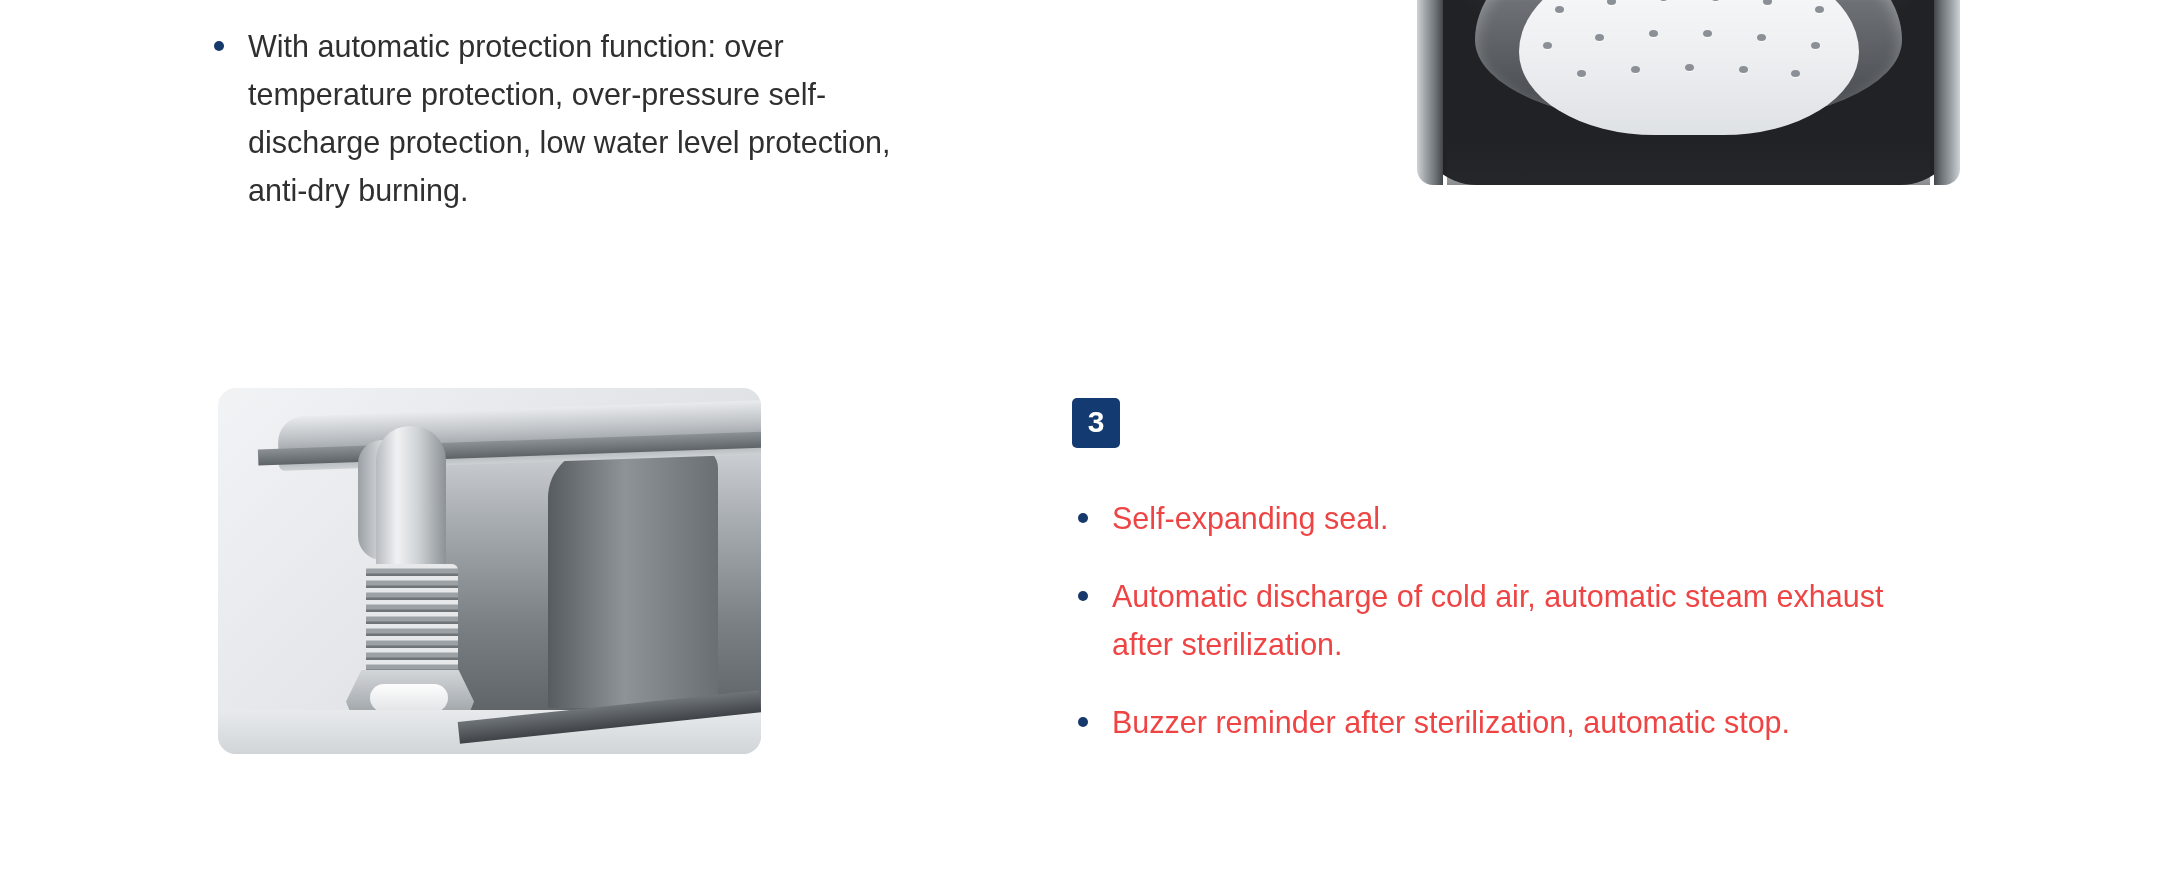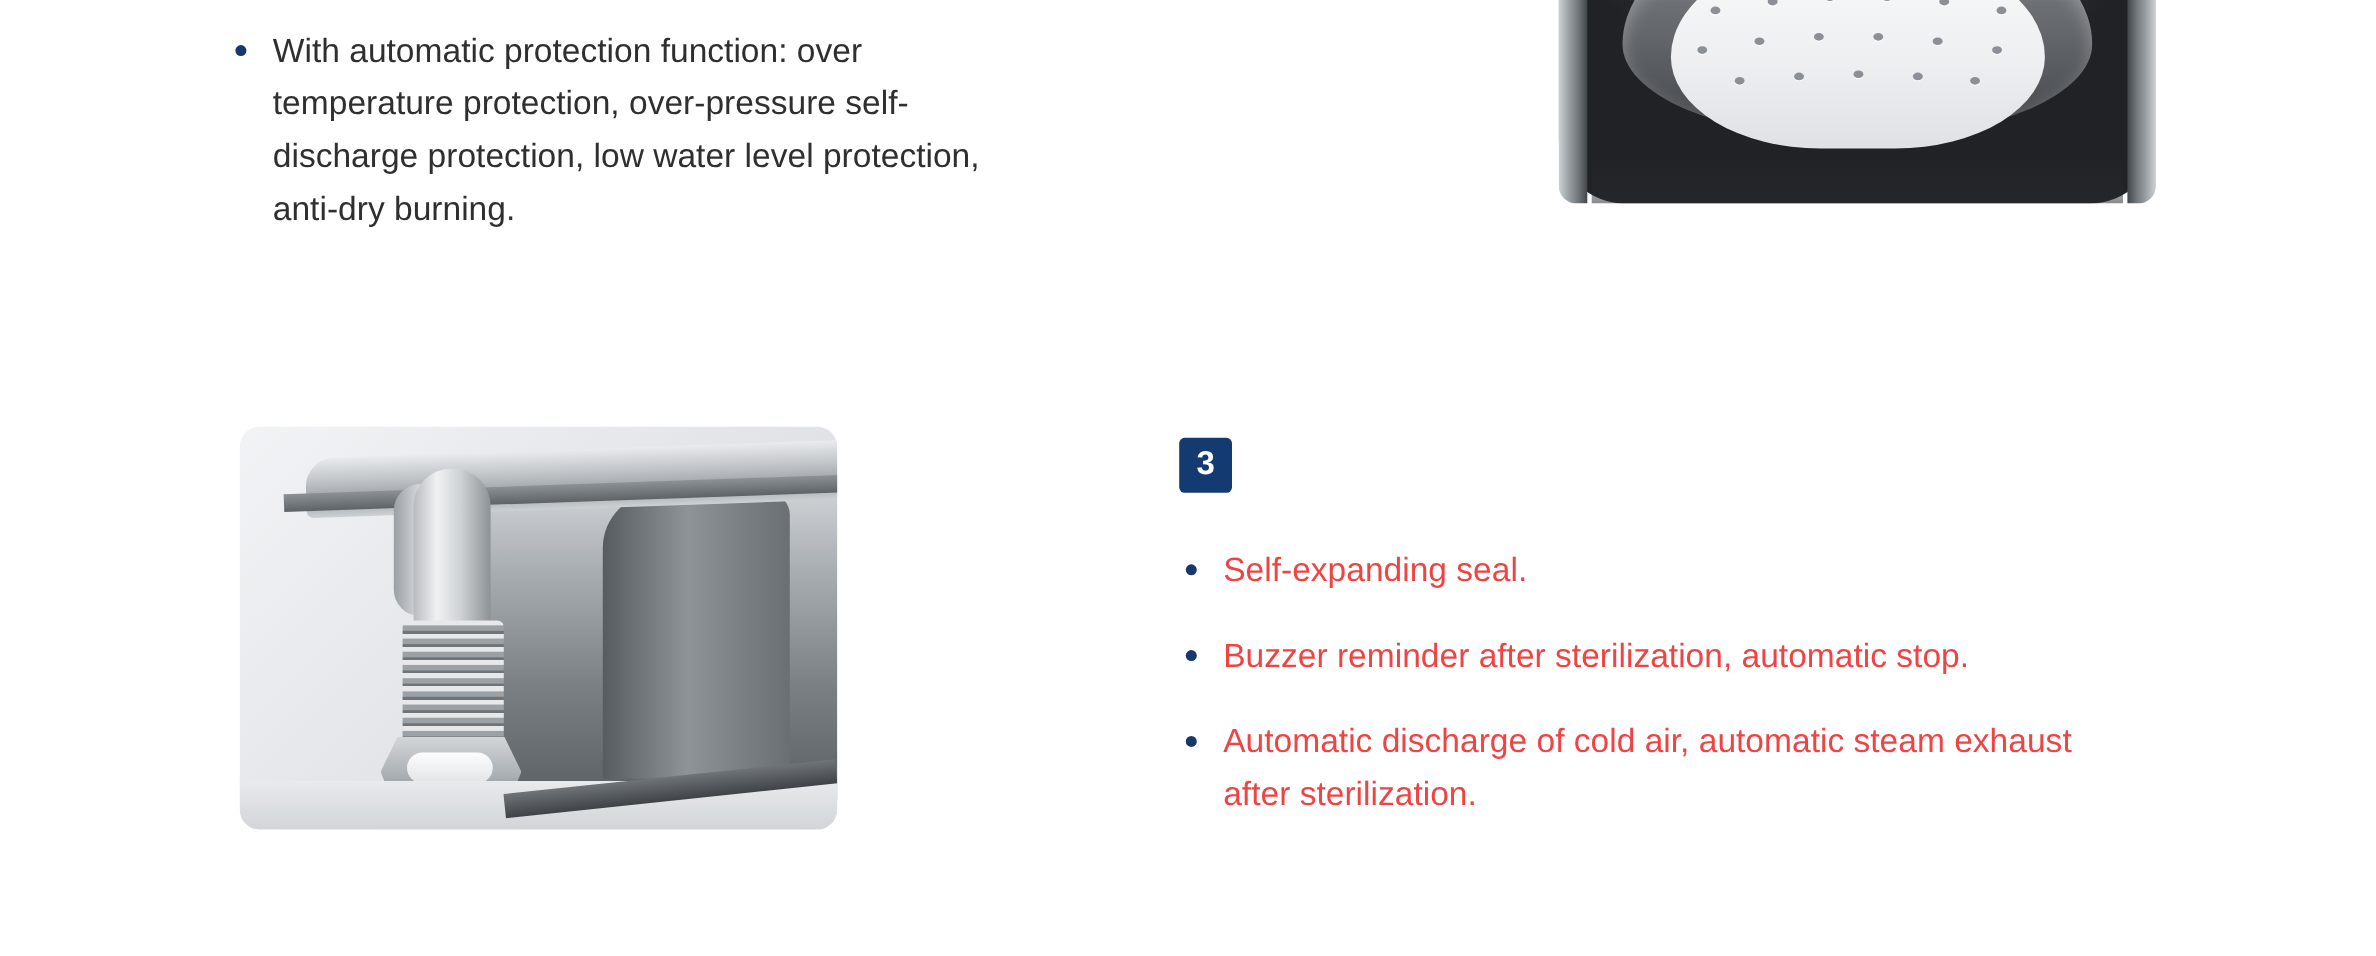--- a/index.html
+++ b/index.html
@@ -349,22 +349,22 @@
 
   <div class="block-bottom-right">
     <div class="step-badge">3</div>
     <ul class="bullet-list">
       <li class="bullet-item">
         <span class="bullet-dot"></span>
         <span class="bullet-text">Self-expanding seal.</span>
       </li>
       <li class="bullet-item">
         <span class="bullet-dot"></span>
-        <span class="bullet-text">Buzzer reminder after sterilization, automatic stop.</span>
+        <span class="bullet-text">Automatic discharge of cold air, automatic steam exhaust after sterilization.</span>
       </li>
       <li class="bullet-item">
         <span class="bullet-dot"></span>
-        <span class="bullet-text">Automatic discharge of cold air, automatic steam exhaust after sterilization.</span>
+        <span class="bullet-text">Buzzer reminder after sterilization, automatic stop.</span>
       </li>
     </ul>
   </div>
 
 </div>
 
 </body></html>

